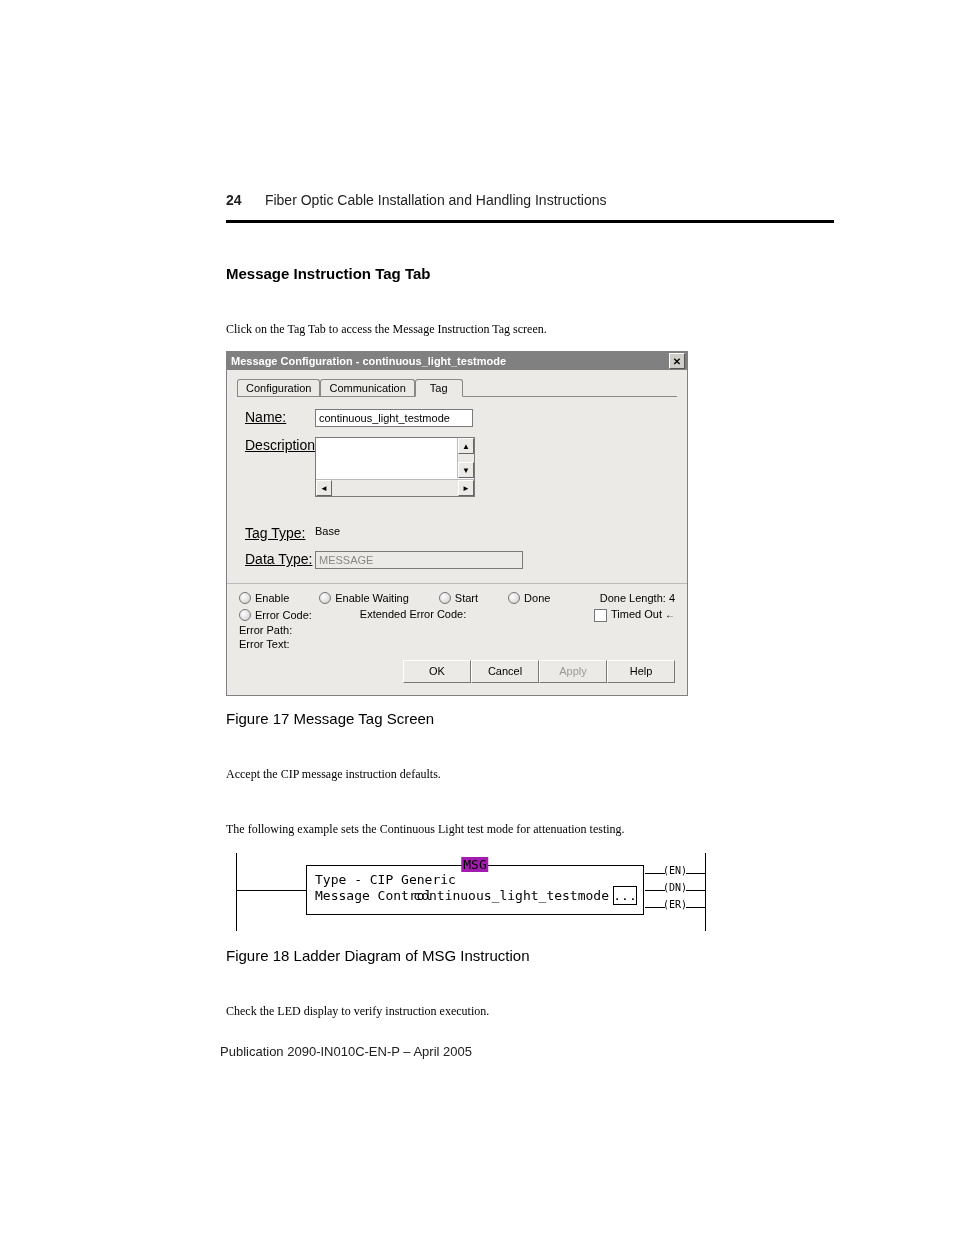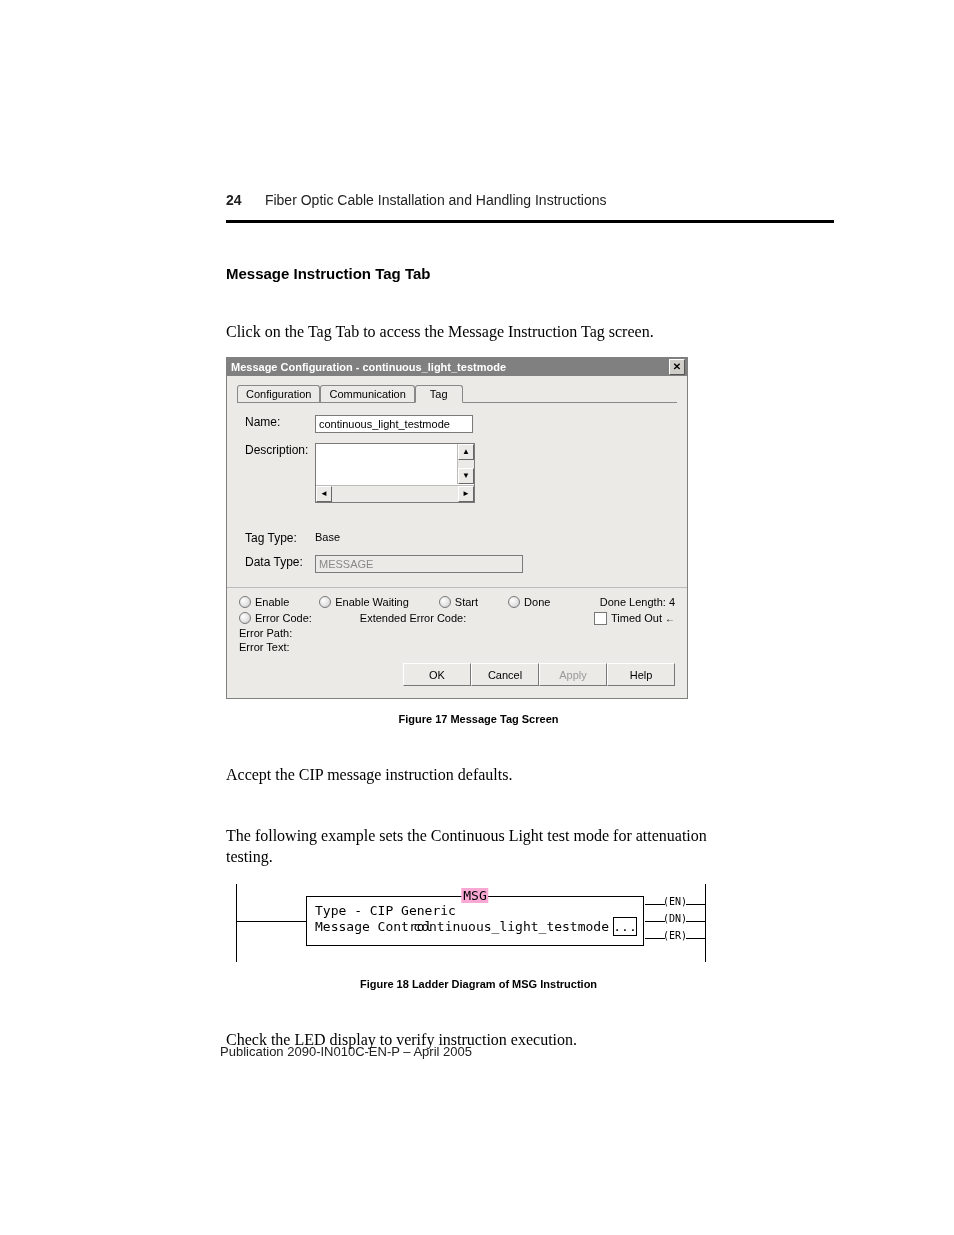--- a/index.html
+++ b/index.html
@@ -27,27 +27,26 @@
     padding-bottom: 12px;
   }
   .page-hdr .pg { font-weight: bold; }
   .body-col { width: 505px; }
   .section-title {
     font-family: Arial, Helvetica, sans-serif;
     font-weight: bold;
     font-size: 15px;
     margin-bottom: 18px;
   }
-  .para { font-size: 16px; line-height: 1.35; margin-bottom: 14px; margin-top: 39px; }
+  .para { font-size: 12px; line-height: 1.35; margin-bottom: 14px; margin-top: 39px; }
   .fig-caption {
     font-family: Arial, Helvetica, sans-serif;
-    font-weight: bold;
-    font-size: 11px;
+    font-weight: normal;
+    font-size: 15px;
     margin: 14px 0 10px 0;
-    text-align: center;
   }
 
   
   .dialog {
     width: 460px;
     background: #eceae6;
     border: 1px solid #808080;
     font-family: Tahoma, 'MS Sans Serif', Arial, sans-serif;
     font-size: 11px;
     color: #000;
@@ -97,21 +96,21 @@
   .tabline {
     margin: 0 10px;
     border-top: 1px solid #888;
     height: 0;
   }
   .tabpanel {
     margin: 0 10px;
     padding: 12px 8px 8px 8px;
   }
   .row { display: flex; align-items: flex-start; margin-bottom: 10px; }
-  .lab { width: 70px; font-size: 12px; }
+  .lab { width: 70px; font-size: 14px; text-decoration: underline; }
   .tf {
     border: 1px solid #7a7a7a;
     background: #fff;
     height: 16px;
     padding: 0 3px;
     font-size: 11px;
     width: 150px;
     display: flex; align-items: center;
   }
   .tf.disabled { background: #eceae6; color: #888; }
@@ -204,21 +203,21 @@
   }
   .msgbox {
     position: absolute; left: 80px; top: 14px;
     width: 338px; height: 50px;
     border: 1px solid #000;
     background: #fff;
     box-sizing: border-box;
   }
   .msgbox .title {
     position: absolute; top: -9px; left: 50%; transform: translateX(-50%);
-    background: #f9a8d4; padding: 0 2px;
+    background: #a21caf; padding: 0 2px;
   }
   .msgbox .line1 { position: absolute; left: 8px; top: 6px; }
   .msgbox .line2 { position: absolute; left: 8px; top: 22px; }
   .msgbox .tag  { position: absolute; right: 34px; top: 22px; }
   .msgbox .dots {
     position: absolute; right: 6px; top: 20px;
     width: 22px; height: 16px;
     border: 1px solid #000;
     display: flex; align-items: flex-end; justify-content: center;
     padding-bottom: 1px;

